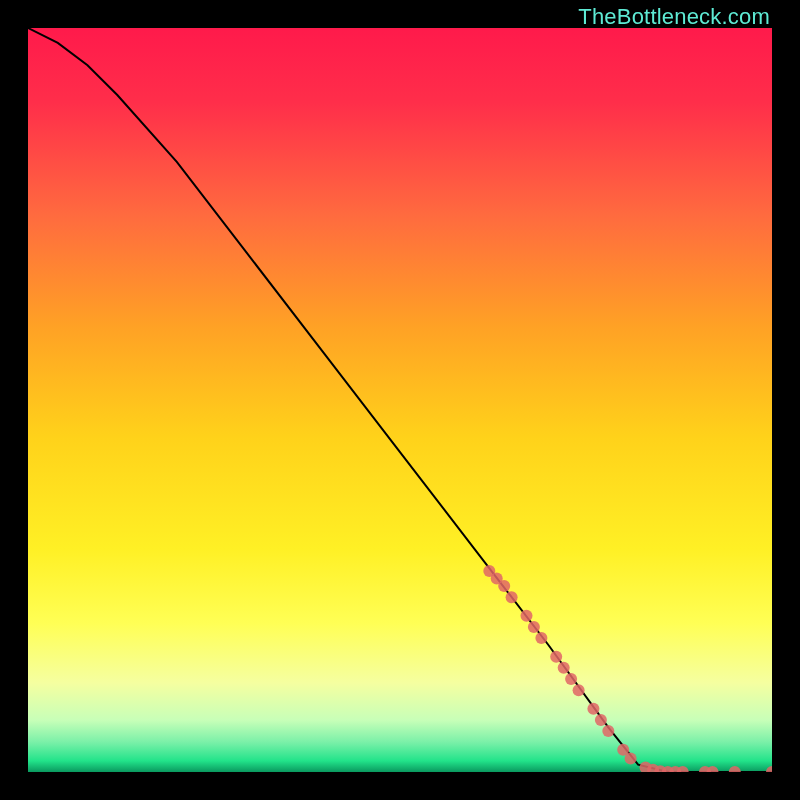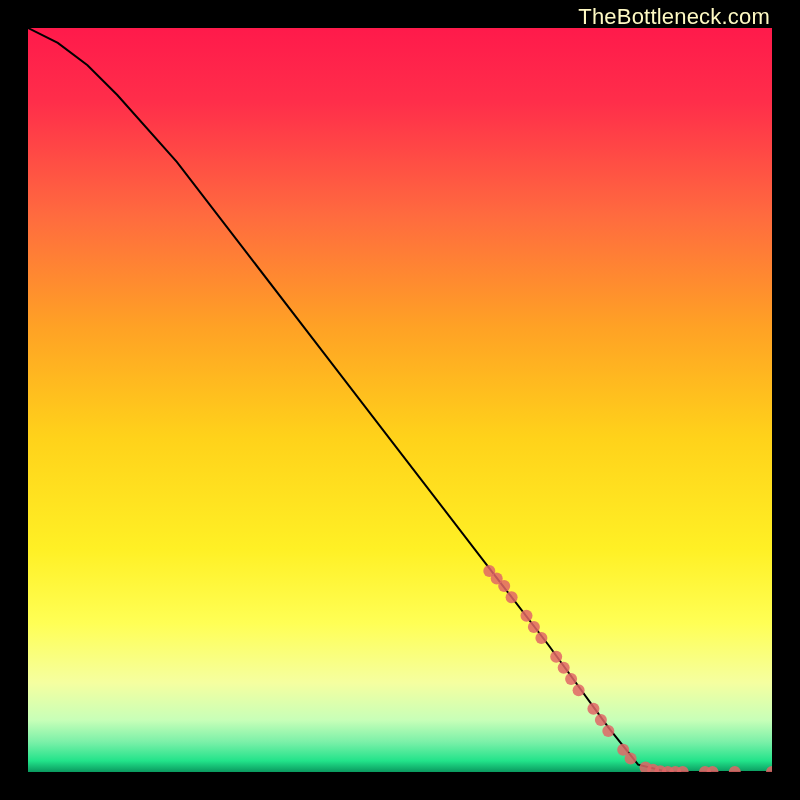--- a/index.html
+++ b/index.html
@@ -16,21 +16,21 @@
     left: 28px;
     top: 28px;
     width: 744px;
     height: 744px;
     background: #000;
   }
   .watermark {
     position: absolute;
     top: 4px;
     right: 30px;
-    color: #fef9c3;
+    color: #5eead4;
     font-size: 22px;
     font-weight: 500;
     letter-spacing: 0.2px;
   }
   svg {
     position: absolute;
     left: 28px;
     top: 28px;
   }
 </style>

